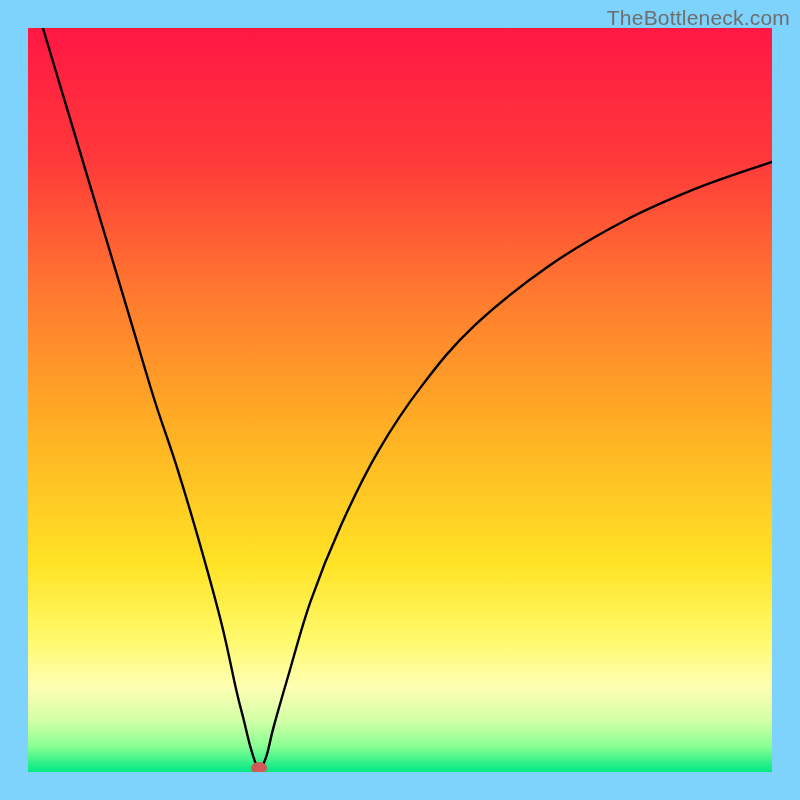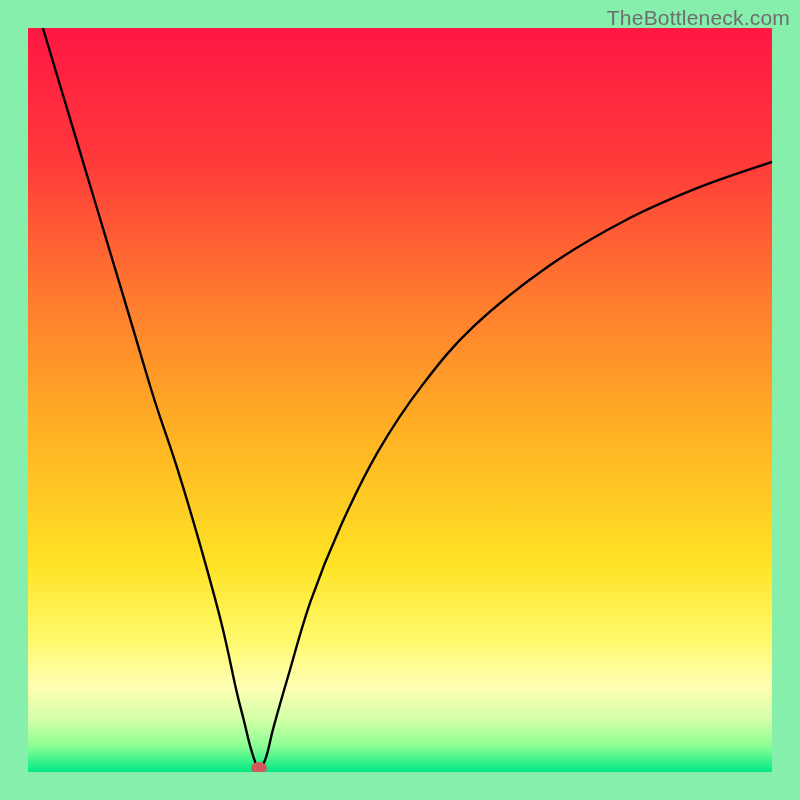--- a/index.html
+++ b/index.html
@@ -8,21 +8,21 @@
     width: 800px;
     height: 800px;
     overflow: hidden;
     background: #000;
     font-family: Arial, Helvetica, sans-serif;
   }
   .stage {
     position: relative;
     width: 800px;
     height: 800px;
-    background: #86efac;
+    background: #7dd3fc;
   }
   .plot {
     position: absolute;
     left: 28px;
     top: 28px;
     width: 744px;
     height: 744px;
     overflow: hidden;
   }
   .plot .gradient {

